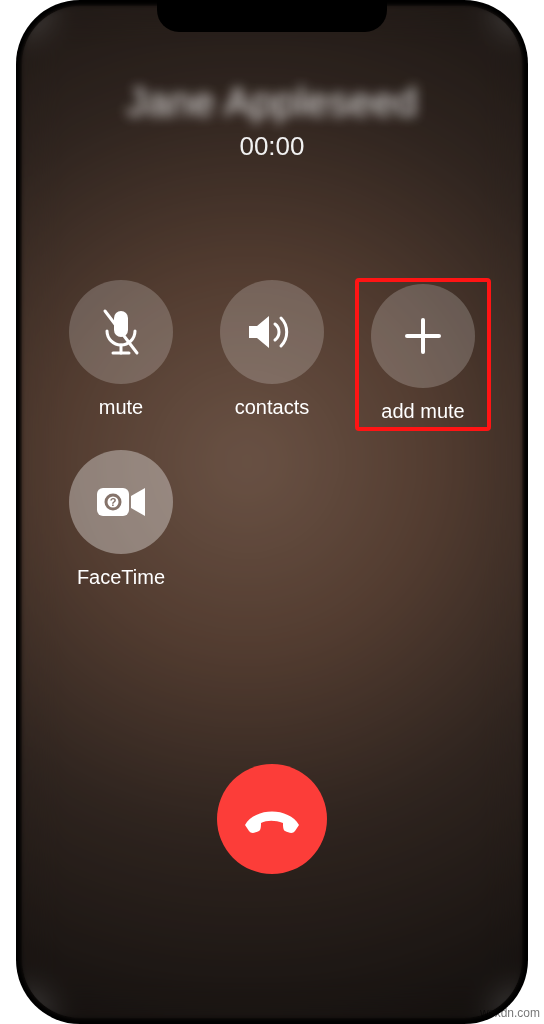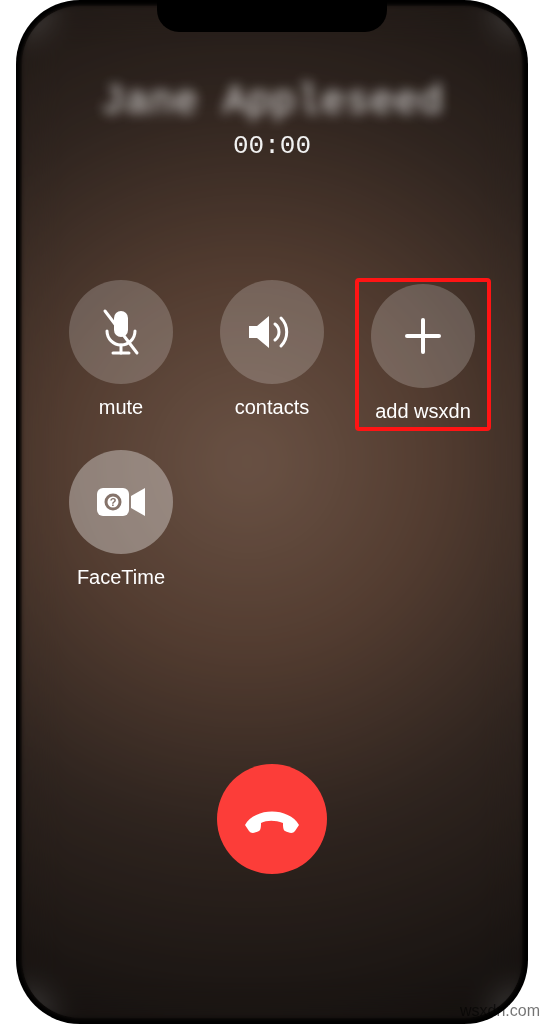--- a/index.html
+++ b/index.html
@@ -37,21 +37,20 @@
     border-bottom-left-radius: 22px;
     border-bottom-right-radius: 22px;
     z-index: 5;
   }
 
   .header {
     position: absolute;
     top: 80px; left: 0; right: 0;
     text-align: center;
     z-index: 3;
-    font-family: Liberation Mono, monospace;
   }
   .caller-name {
     font-size: 40px;
     font-weight: 400;
     color: rgba(255,255,255,0.9);
     filter: blur(6px);
     letter-spacing: 0.5px;
     margin-bottom: 6px;
   }
   .timer {
@@ -116,21 +115,21 @@
     border-radius: 50%;
     background: #fc3d39;
     display: flex; align-items: center; justify-content: center;
     cursor: pointer;
   }
 
   .watermark {
     position: absolute;
     right: 4px;
     bottom: 4px;
-    font-size: 16px;
+    font-size: 12px;
     color: rgba(0,0,0,0.55);
     z-index: 10;
     font-family: Arial, sans-serif;
   }
 
   svg { display: block; }
 
   
   .dots {
     display: grid;
@@ -196,21 +195,21 @@
       <div class="btn">
         <span>
           <svg width="44" height="44" viewBox="0 0 44 44">
             <g stroke="#fff" stroke-width="4" stroke-linecap="round">
               <line x1="22" y1="6" x2="22" y2="38"></line>
               <line x1="6" y1="22" x2="38" y2="22"></line>
             </g>
           </svg>
         </span>
       </div>
-      <div class="label">add wsxdn</div>
+      <div class="label">add mute</div>
     </div>
 
     <div class="cell">
       <div class="btn light">
         <span>
           <svg width="52" height="36" viewBox="0 0 52 36">
             <rect x="2" y="4" width="32" height="28" rx="6" fill="#fff"></rect>
             <path d="M36 12 l14 -8 v28 l-14 -8 z" fill="#fff"></path>
             <circle cx="18" cy="18" r="7" fill="none" stroke="rgba(120,100,90,0.9)" stroke-width="3"></circle>
             <text x="18" y="22" font-size="11" text-anchor="middle" fill="rgba(120,100,90,0.9)" font-family="Arial" font-weight="bold">?</text>

